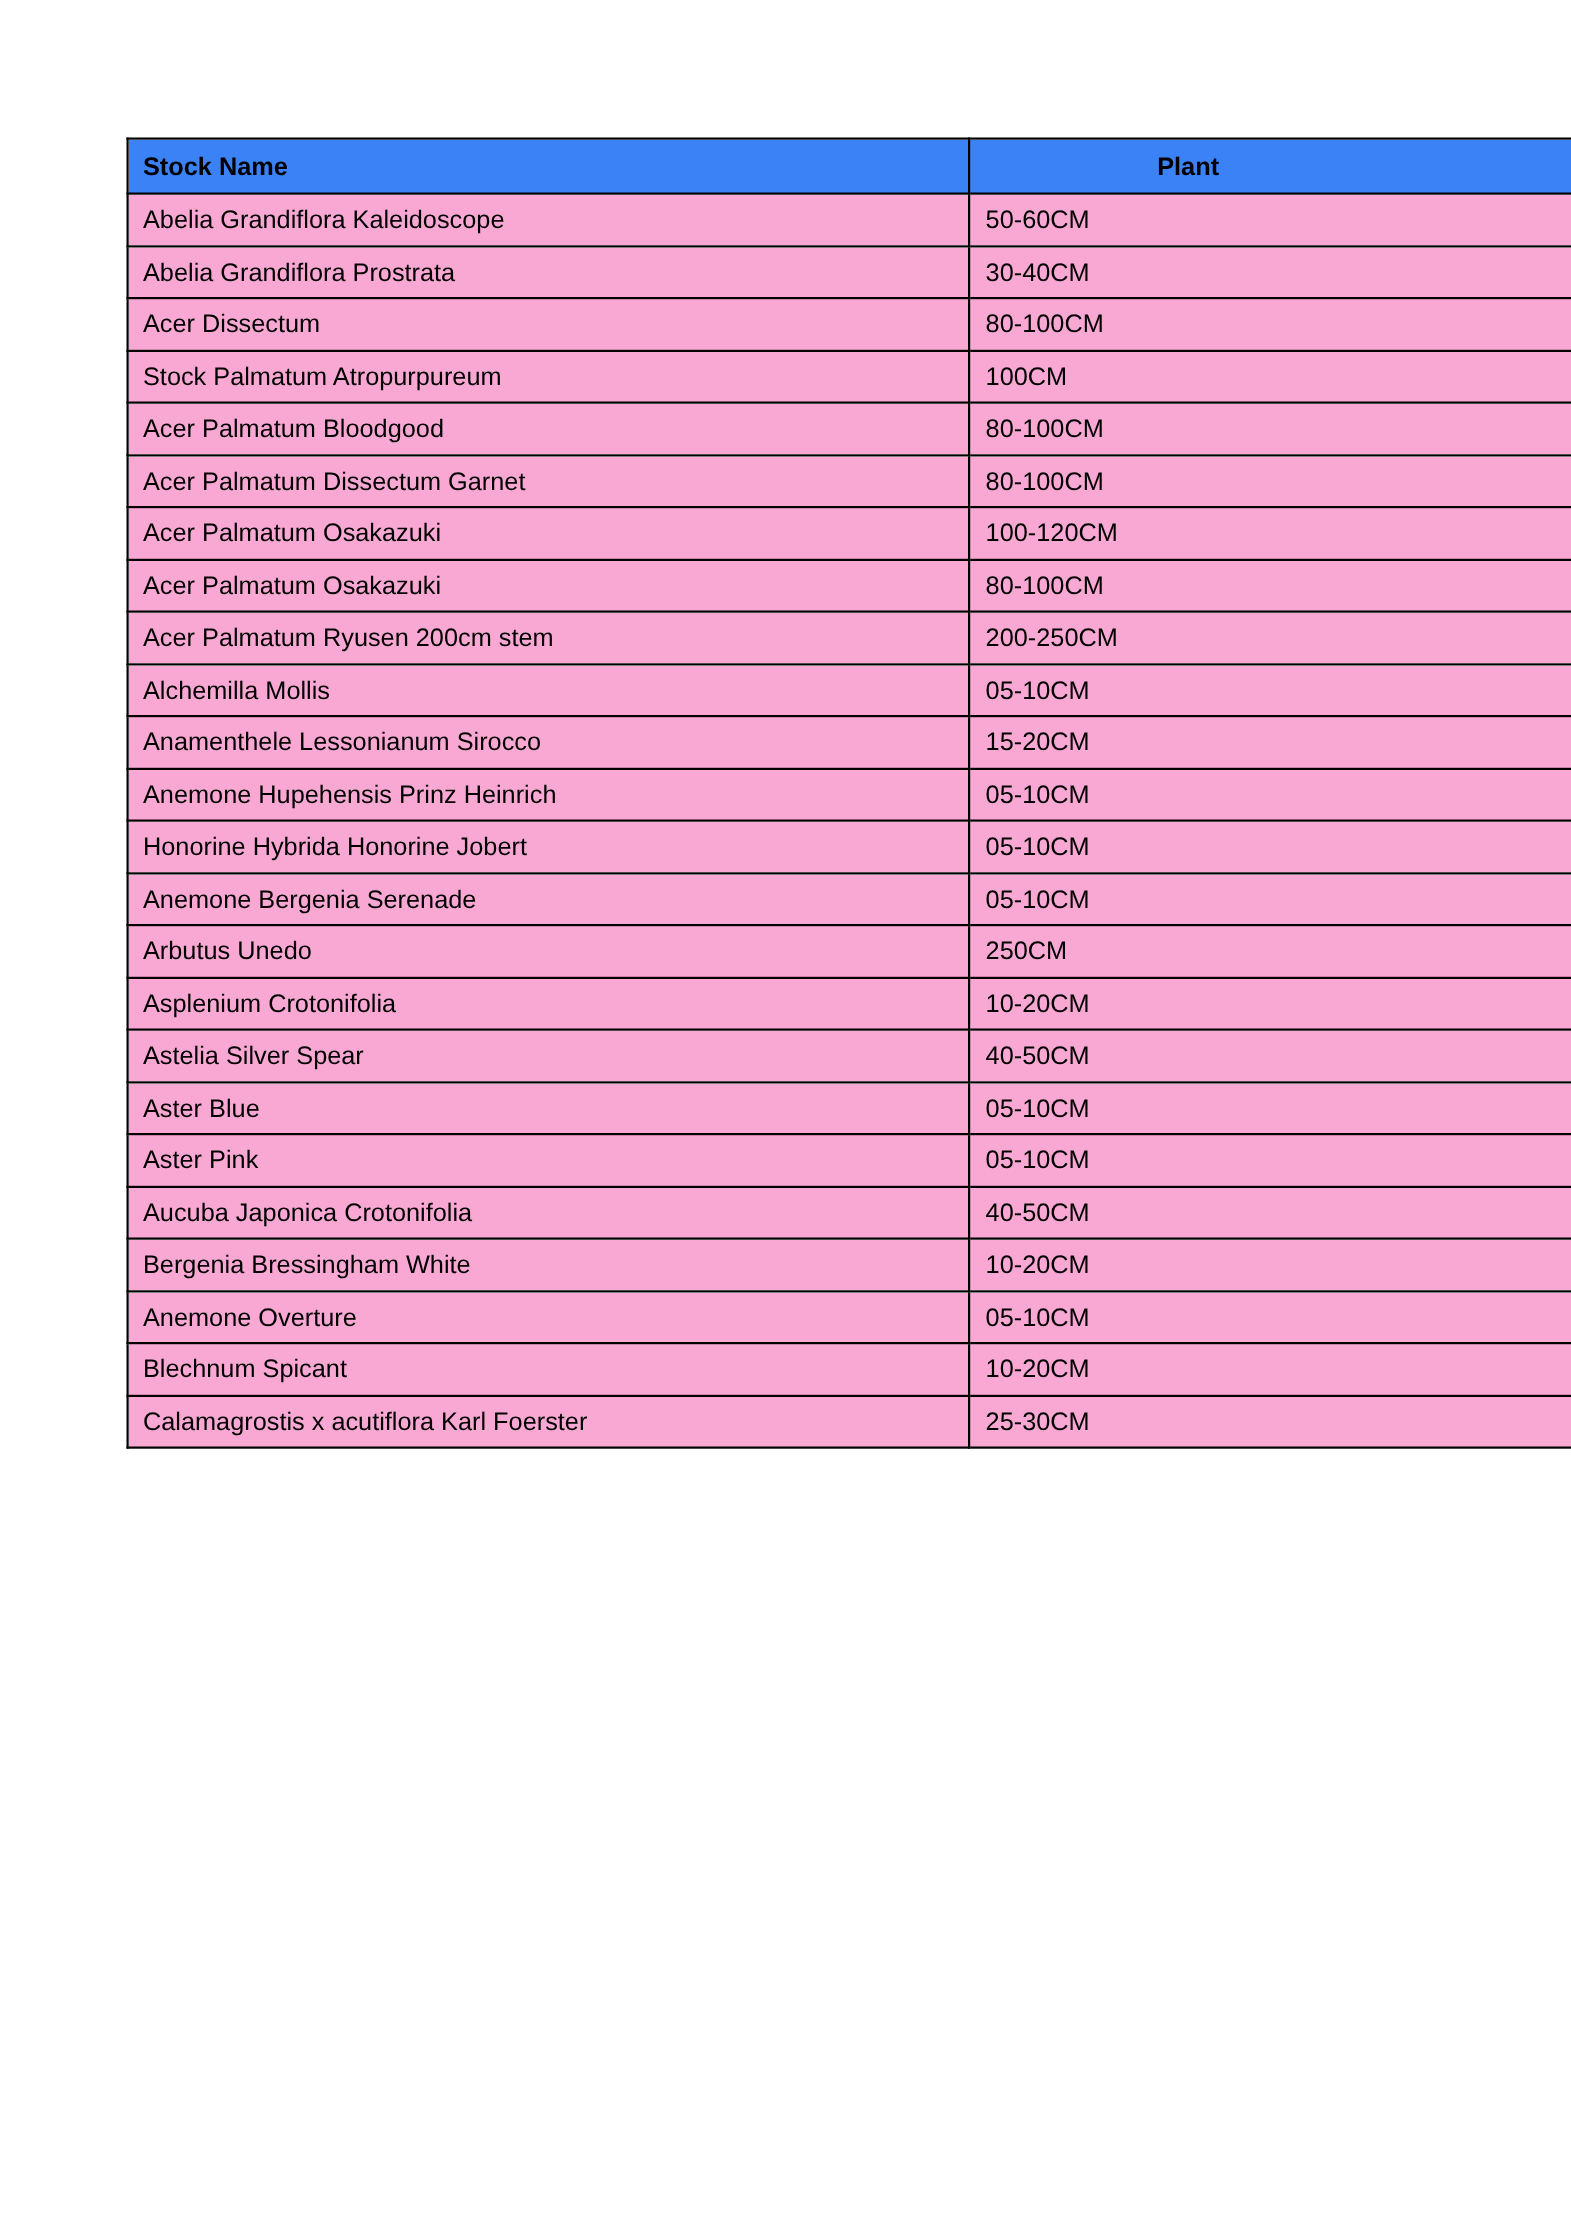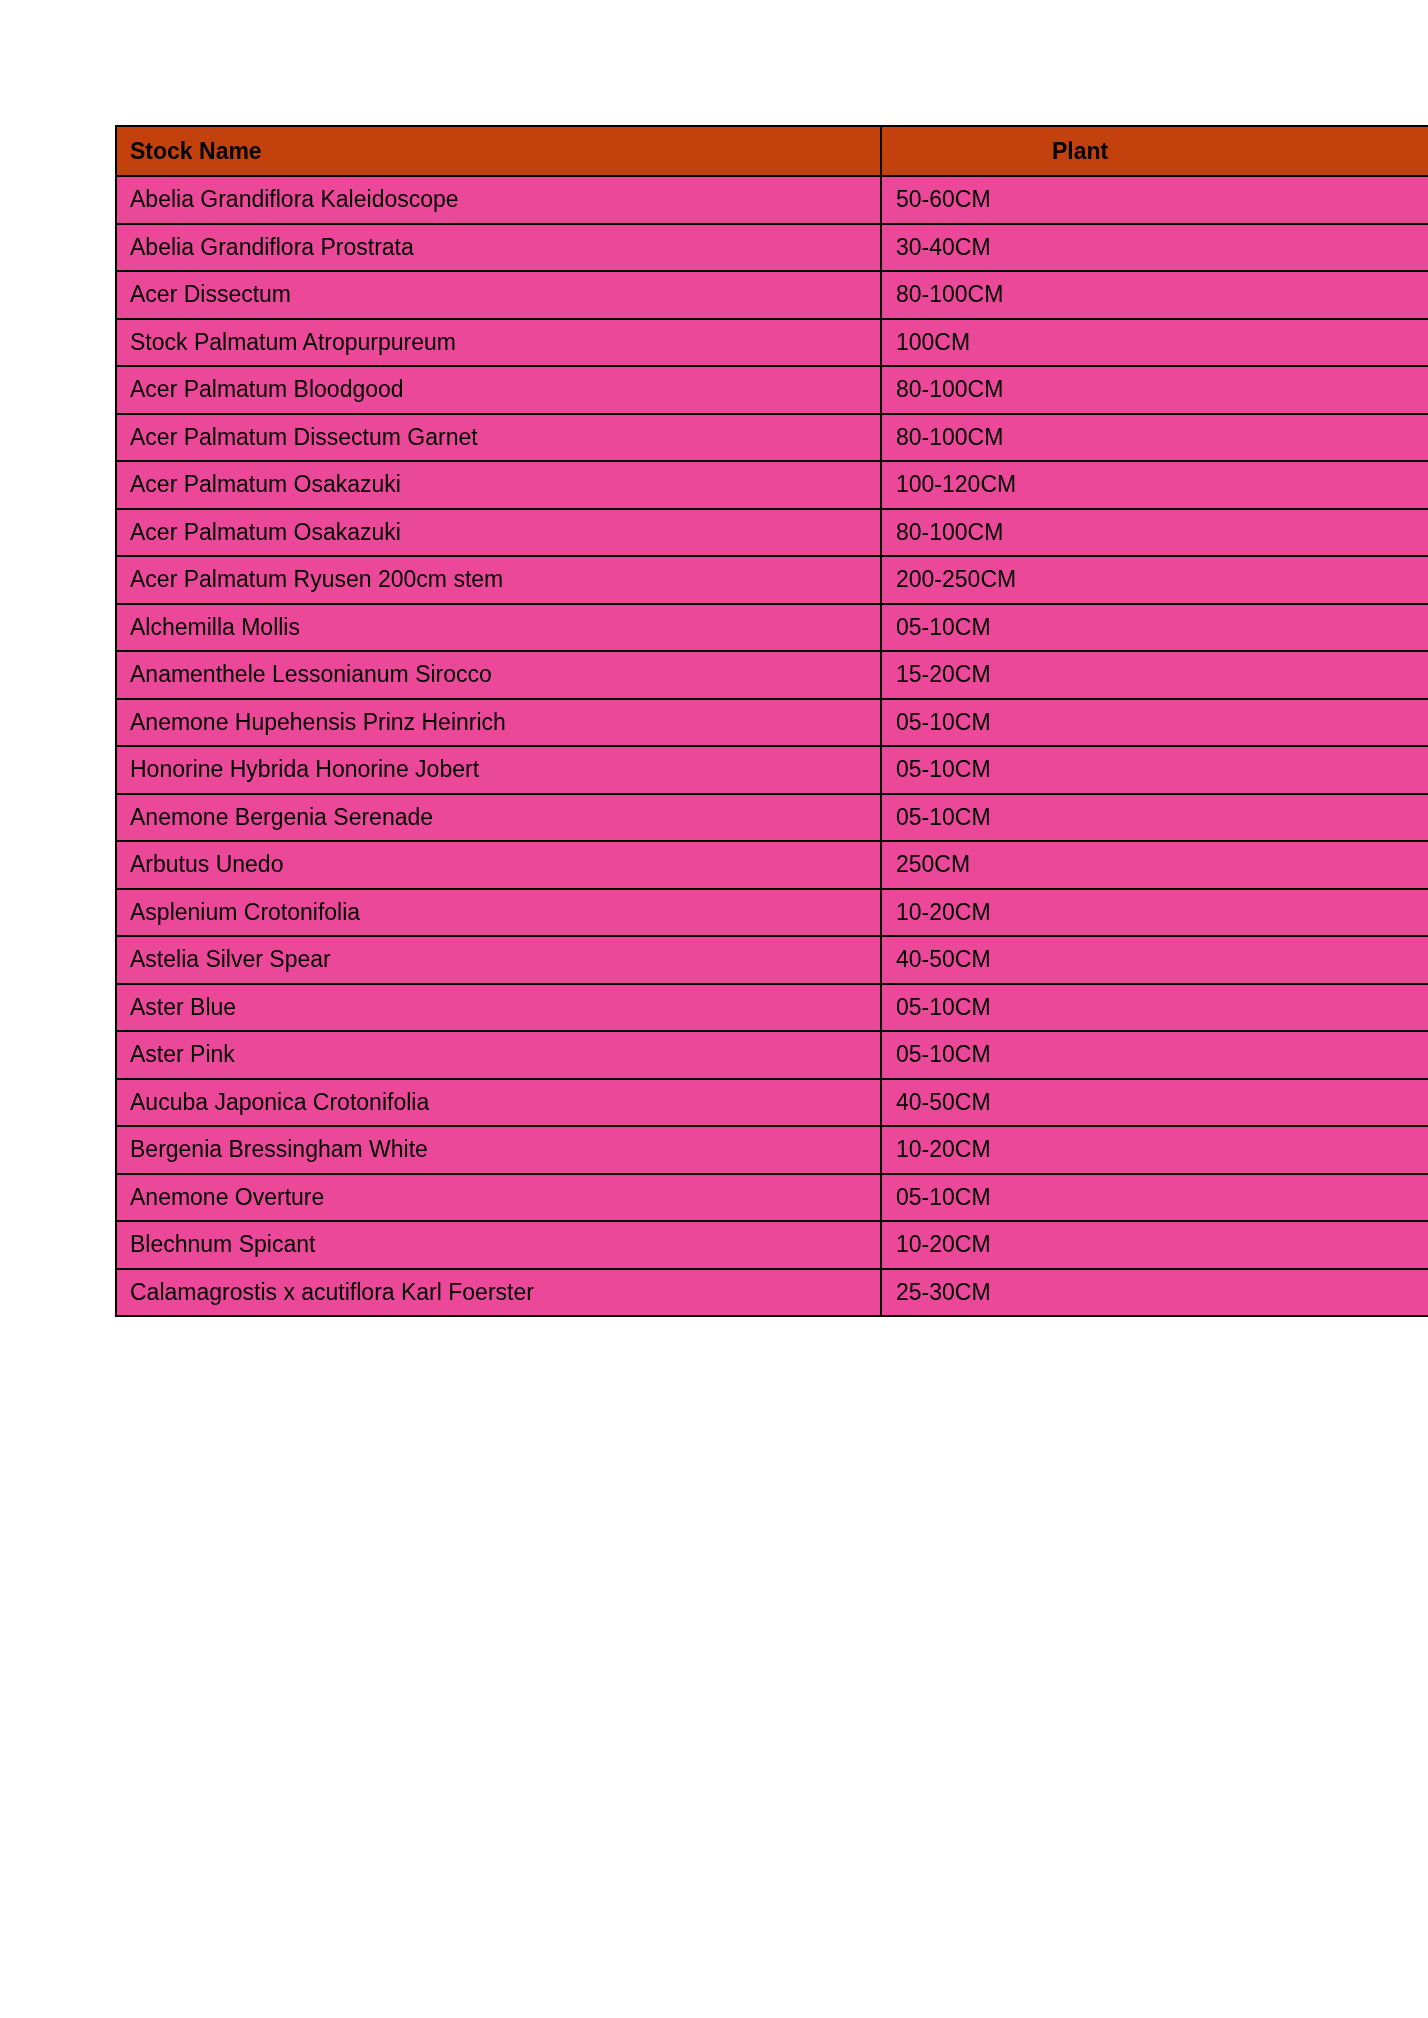--- a/index.html
+++ b/index.html
@@ -24,28 +24,28 @@
   }
   table.stock-table th,
   table.stock-table td {
     border: 2px solid #000000;
     font-size: 23px;
     vertical-align: middle;
     white-space: nowrap;
     overflow: hidden;
   }
   table.stock-table th {
-    background: #c2410c;
+    background: #3b82f6;
     font-weight: bold;
     text-align: left;
     height: 50px;
   }
   table.stock-table td {
     height: 47.5px;
-    background: #ec4899;
+    background: #f9a8d4;
     font-weight: normal;
   }
   .col-name  { width: 765px; }
   .col-size  { width: 835px; }
   th.h-name  { padding-left: 13px; }
   th.h-size  { padding-left: 170px; }
   td.c-name  { padding-left: 13px; }
   td.c-size  { padding-left: 14px; }
 </style>
 </head>

